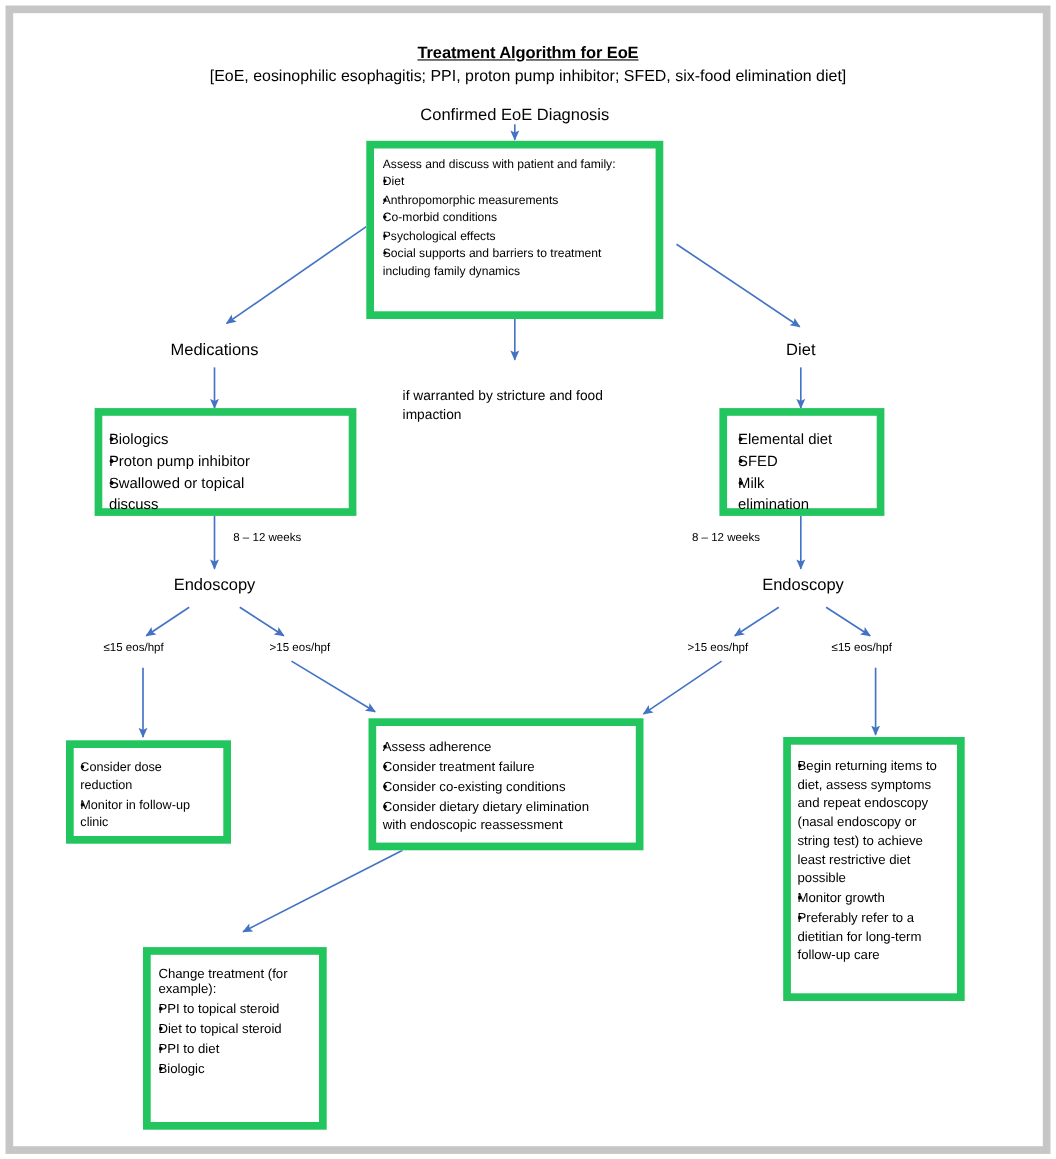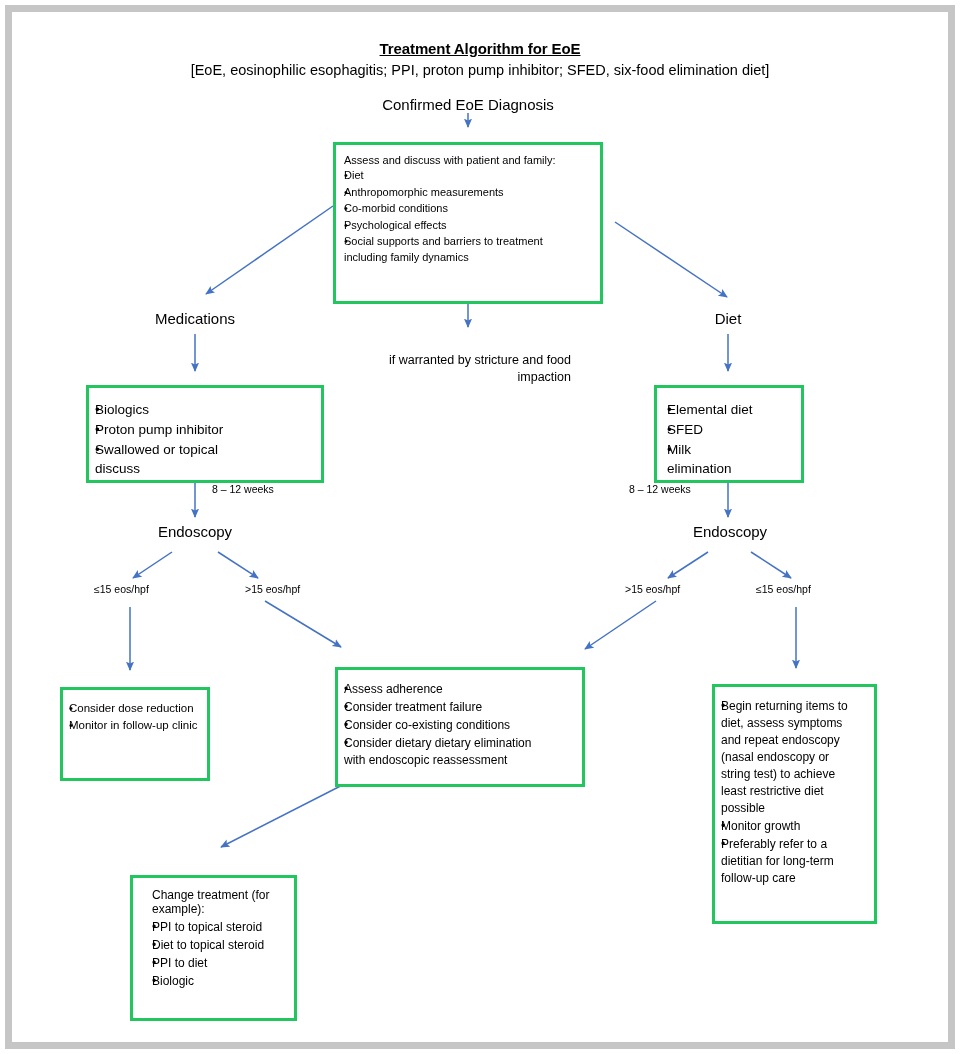--- a/index.html
+++ b/index.html
@@ -37,23 +37,22 @@
     top: 0;
     width: 960px;
     height: 1054px;
     pointer-events: none;
   }
   .node {
     position: absolute;
     box-sizing: border-box;
   }
   .box {
-    border: 3px solid #22c55e;
+    border: 7px solid #22c55e;
     background: #ffffff;
-    margin-top: 14px;
   }
   .title-main {
     font-weight: bold;
     font-size: 15px;
     text-align: center;
     width: 100%;
     letter-spacing: -0.1px;
     text-decoration: underline;
   }
   .title-sub {
@@ -61,21 +60,21 @@
     text-align: center;
     width: 100%;
   }
   .plain-label {
     font-size: 15px;
     text-align: center;
     width: 100%;
   }
   .plain-label-small {
     font-size: 12.5px;
-    text-align: right;
+    text-align: left;
     width: 100%;
     line-height: 1.32;
   }
   .tiny-label {
     font-size: 10.5px;
     text-align: left;
     white-space: nowrap;
   }
   ul.bul {
     margin: 0;
@@ -285,21 +284,21 @@
           <span class="bdot">•</span>
           <span class="btxt">Monitor growth</span>
         </li>
       <li style="padding-right:6px;">
           <span class="bdot">•</span>
           <span class="btxt">Preferably refer to a dietitian for long-term follow-up care</span>
         </li>
     </ul>
   </div>
 
-  <div class="node box" style="left:130px; top:861px; width:167px; height:146px; padding:10px 8px 0 19px; font-size:12px;">
+  <div class="node box" style="left:130px; top:861px; width:167px; height:166px; padding:10px 8px 0 7px; font-size:12px;">
     <span class="lead">Change treatment (for example):</span>
     <ul class="bul ind-small" style="margin-top:3px;">
       <li>
           <span class="bdot">•</span>
           <span class="btxt">PPI to topical steroid</span>
         </li>
       <li>
           <span class="bdot">•</span>
           <span class="btxt">Diet to topical steroid</span>
         </li>

